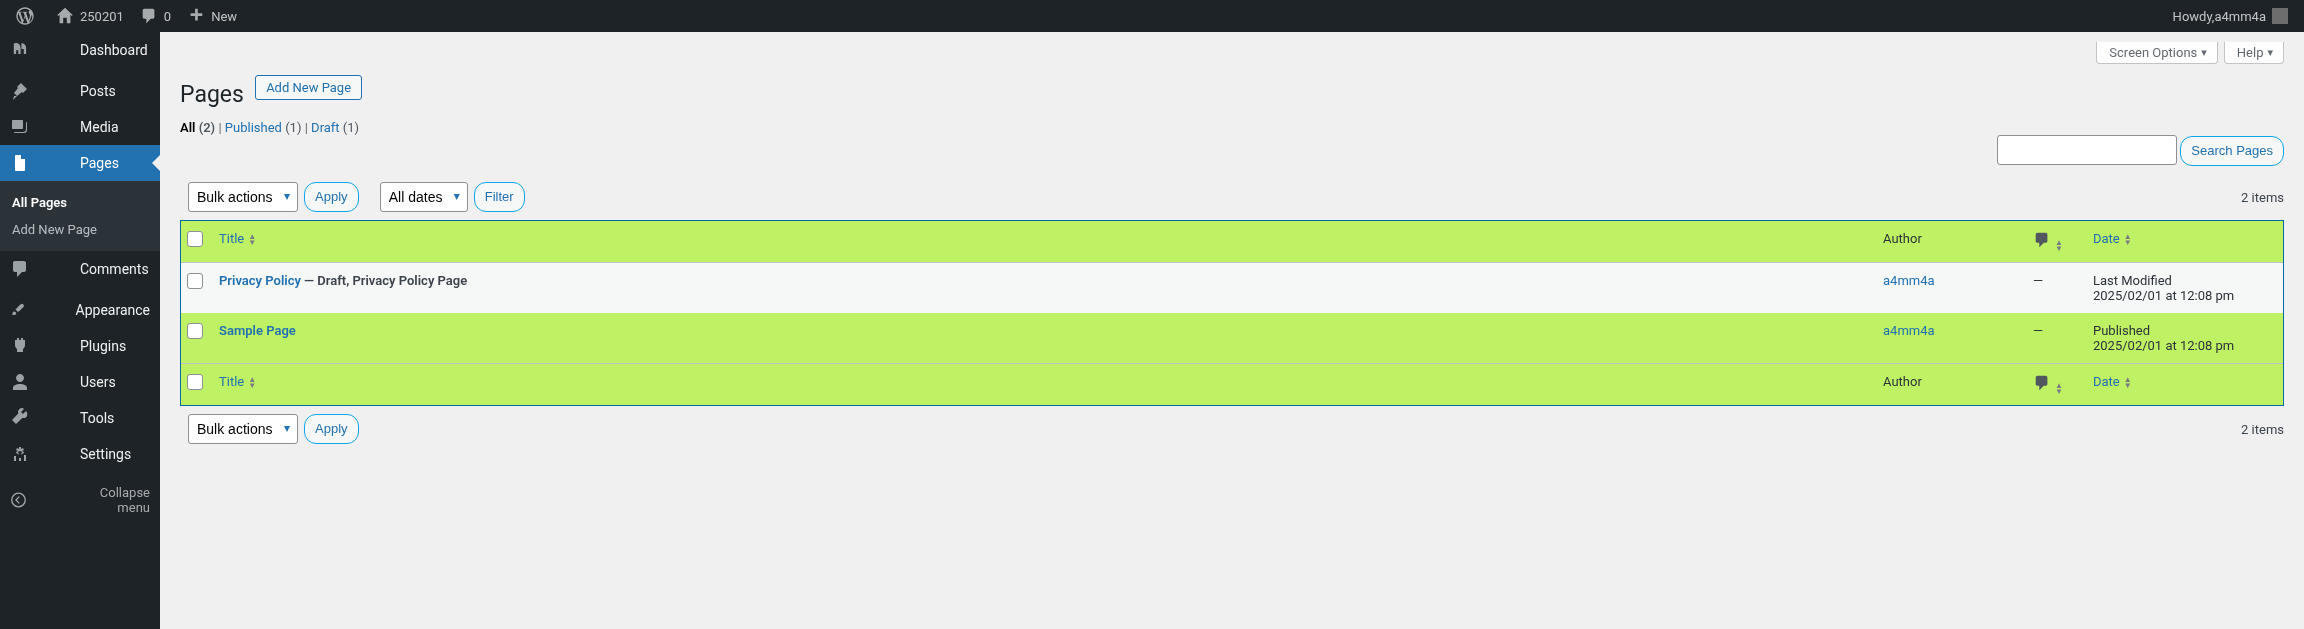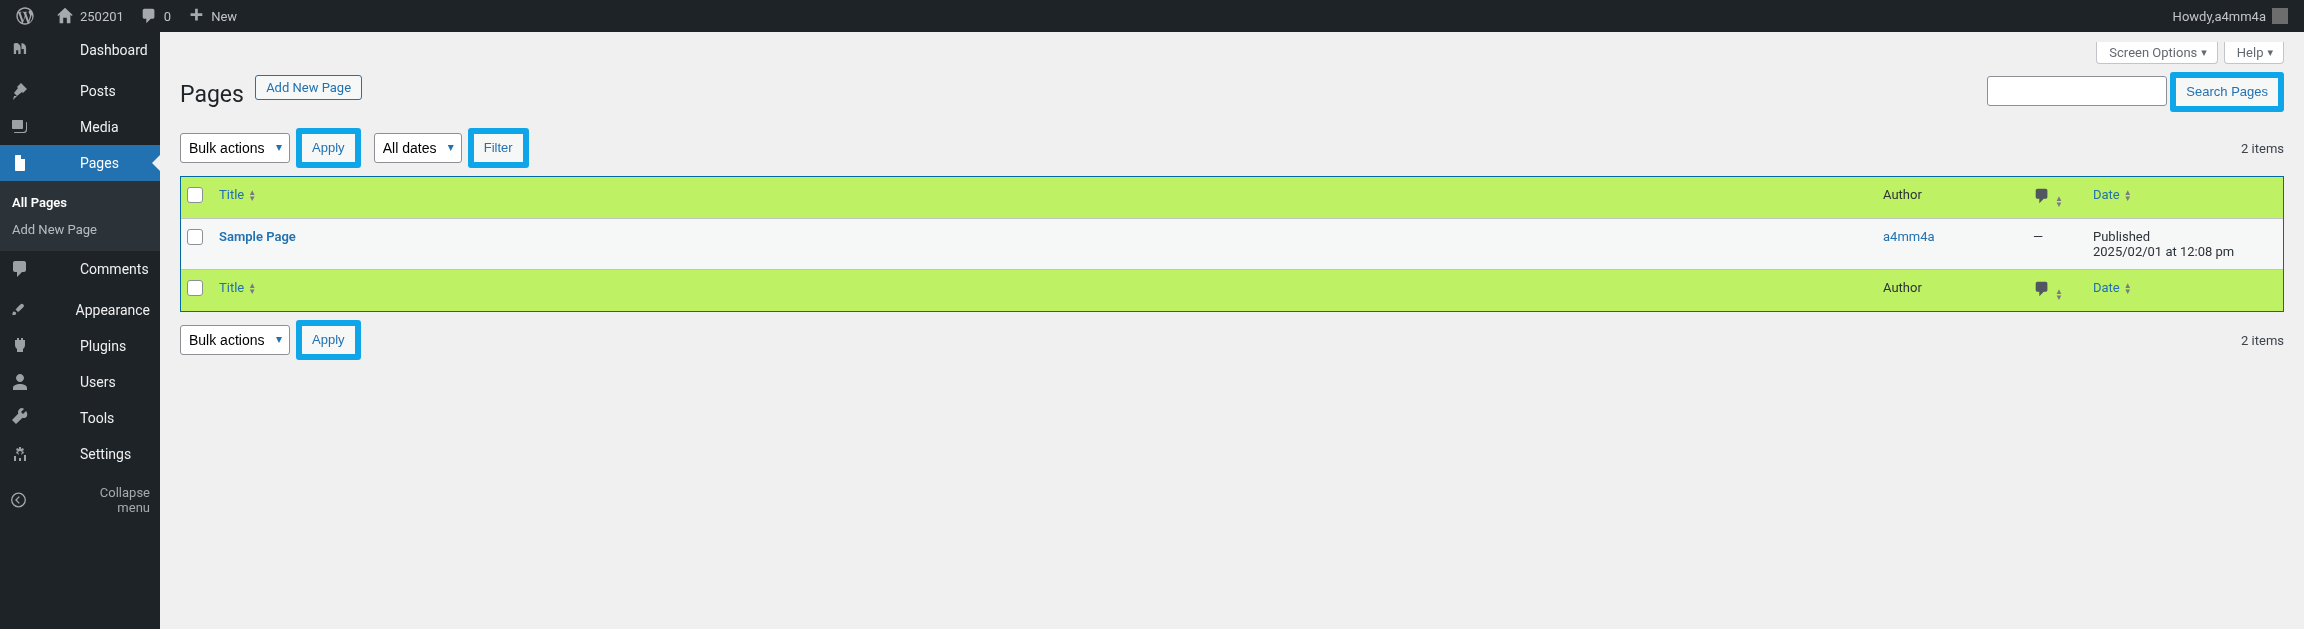--- a/index.html
+++ b/index.html
@@ -86,28 +86,28 @@
     display: flex; justify-content: space-between; align-items: center;
     padding: 8px 0; clear: both;
   }
   .tablenav.top { margin-top: 8px; }
   .actions select, .actions input[type=text] {
     font-size: 14px; line-height: 2; min-height: 30px; padding: 0 24px 0 8px;
     border: 1px solid #8c8f94; border-radius: 3px; background: #fff;
     appearance: none;
   }
   .actions { position: relative; display: inline-flex; align-items: center; gap: 6px; }
-  .select-wrap { position: relative; display: inline-block; }
+  .select-wrap { position: relative; display: inline-block; margin-left: 8px; }
   .select-wrap::after {
     content: '▾'; position: absolute; right: 8px; top: 50%; transform: translateY(-55%);
     font-size: 12px; color: #2271b1; pointer-events: none;
   }
   .button {
     display: inline-block; font-size: 13px; min-height: 30px; line-height: 28px;
-    padding: 0 10px; border: 6px solid #0ea5e9; border-radius: 3px;
+    padding: 0 10px; border: 1px solid #0ea5e9; border-radius: 12px;
     background: #f6f7f7; color: #2271b1; cursor: pointer;
   }
   .search-box { float: right; margin-bottom: 8px; }
   .search-box input[type=search] {
     font-size: 14px; line-height: 2; min-height: 30px; padding: 0 8px;
     border: 1px solid #8c8f94; border-radius: 3px; background: #fff;
     width: 180px;
   }
   .displaying-num { font-size: 13px; color: #3c434a; }
   
@@ -272,20 +272,40 @@
 <div id="wpbody">
   <div class="screen-meta-links">
     <div class="toggle">Screen Options</div>
     <div class="toggle">Help</div>
   </div>
   <div class="clear"></div>
 
   <h1 class="heading-inline">Pages</h1>
   <a class="page-title-action">Add New Page</a>
 
+  <ul class="subsubsub">
+    <li>
+      <a class="current">
+        <span>All</span>
+        <span class="count">(2)</span>
+      </a> |
+    </li>
+    <li>
+      <a>
+        <span>Published</span>
+        <span class="count">(1)</span>
+      </a> |
+    </li>
+    <li>
+      <a>
+        <span>Draft</span>
+        <span class="count">(1)</span>
+      </a>
+    </li>
+  </ul>
 
   <div class="search-box">
     <input type="search" style="">
     <button class="button">Search Pages</button>
   </div>
 
   <div class="tablenav top">
     <div>
       <span class="actions">
         <span class="select-wrap">
@@ -309,20 +329,32 @@
         <th class="check-column"><input type="checkbox" style=""></th>
         <th class="col-title"><a><span>Title</span><span class="sorting-indicator">▲<br>▼</span></a></th>
         <th class="col-author">Author</th>
         <th class="col-comments"><a><span class="comment-grey-bubble"><svg viewBox="0 0 20 20">
                   <path d="M5 2h9c1.1 0 2 .9 2 2v7c0 1.1-.9 2-2 2h-2l-5 5v-5H5c-1.1 0-2-.9-2-2V4c0-1.1.9-2 2-2z"></path>
                 </svg></span><span class="sorting-indicator">▲<br>▼</span></a></th>
         <th class="col-date"><a><span>Date</span><span class="sorting-indicator">▲<br>▼</span></a></th>
       </tr>
     </thead>
     <tbody>
+      <tr>
+        <td class="check-column"><input type="checkbox" style=""></td>
+        <td class="col-title">
+          <strong><a>Privacy Policy</a></strong><span class="post-state"> — Draft, Privacy Policy Page</span>
+        </td>
+        <td class="col-author"><a style="color:#2271b1;text-decoration:none;">a4mm4a</a></td>
+        <td class="col-comments">—</td>
+        <td class="col-date">
+          <span>Last Modified</span><br>
+          <span>2025/02/01 at 12:08 pm</span>
+        </td>
+      </tr>
       <tr>
         <td class="check-column"><input type="checkbox" style=""></td>
         <td class="col-title">
           <strong><a>Sample Page</a></strong><span class="post-state"></span>
         </td>
         <td class="col-author"><a style="color:#2271b1;text-decoration:none;">a4mm4a</a></td>
         <td class="col-comments">—</td>
         <td class="col-date">
           <span>Published</span><br>
           <span>2025/02/01 at 12:08 pm</span>

